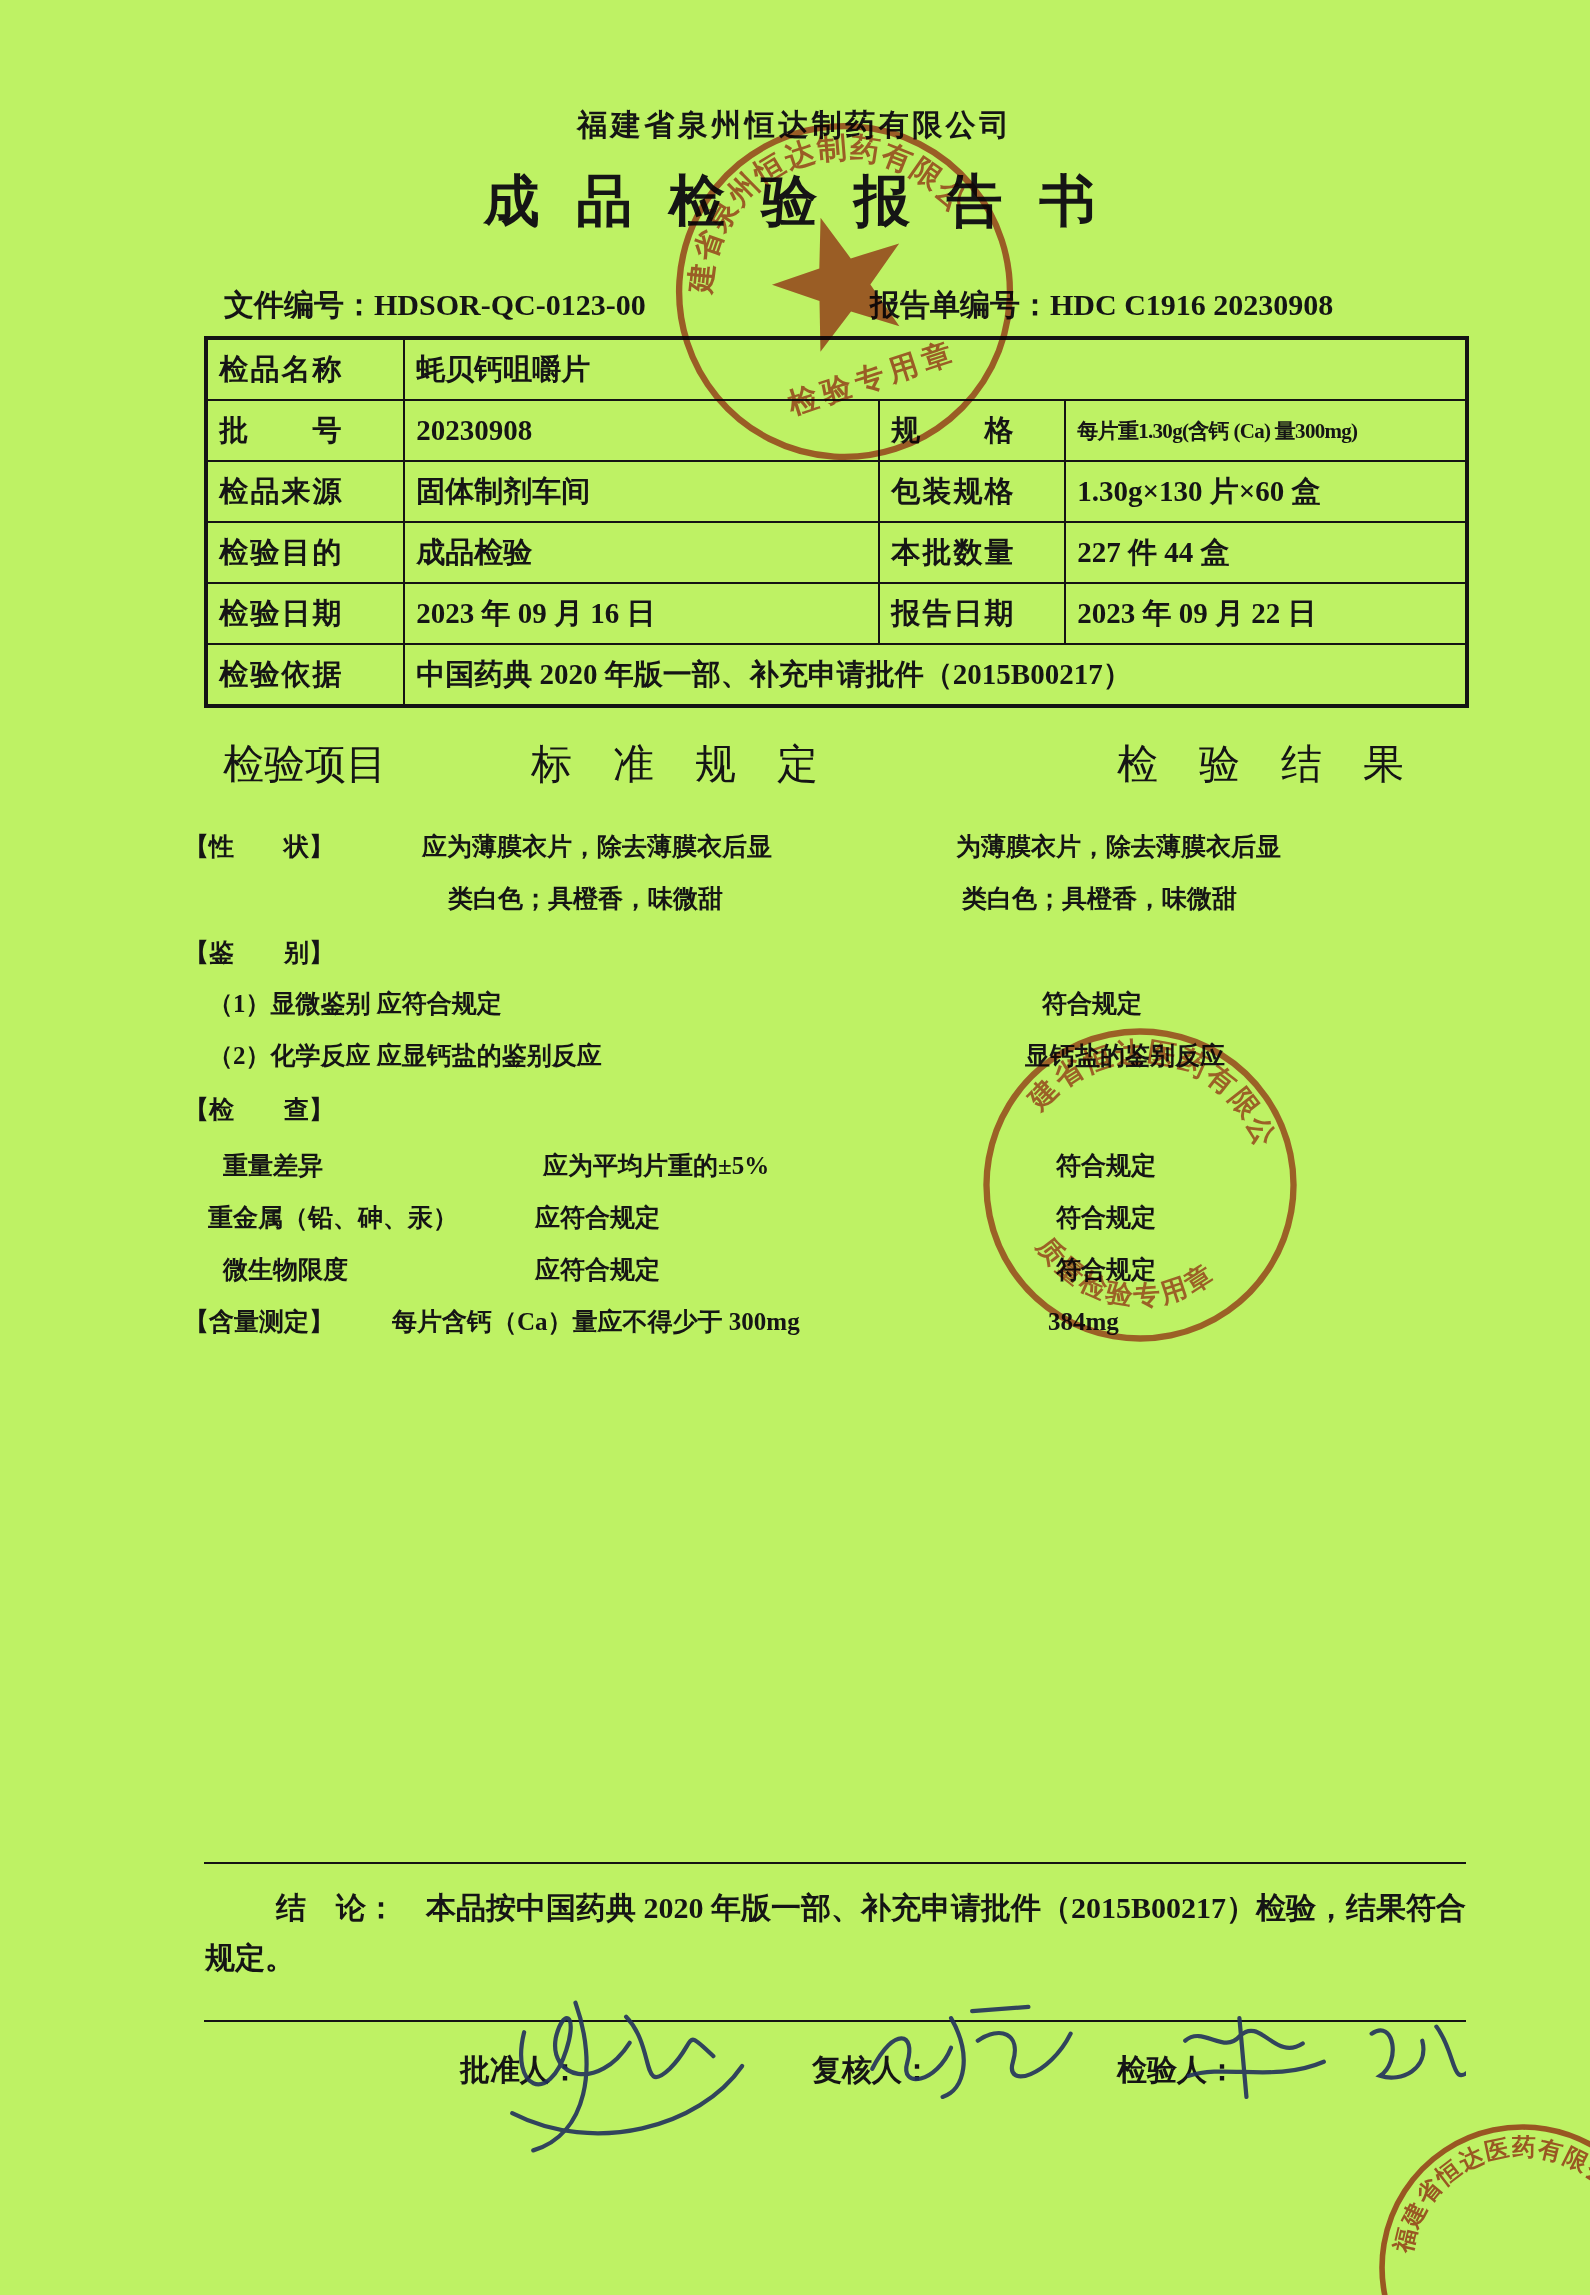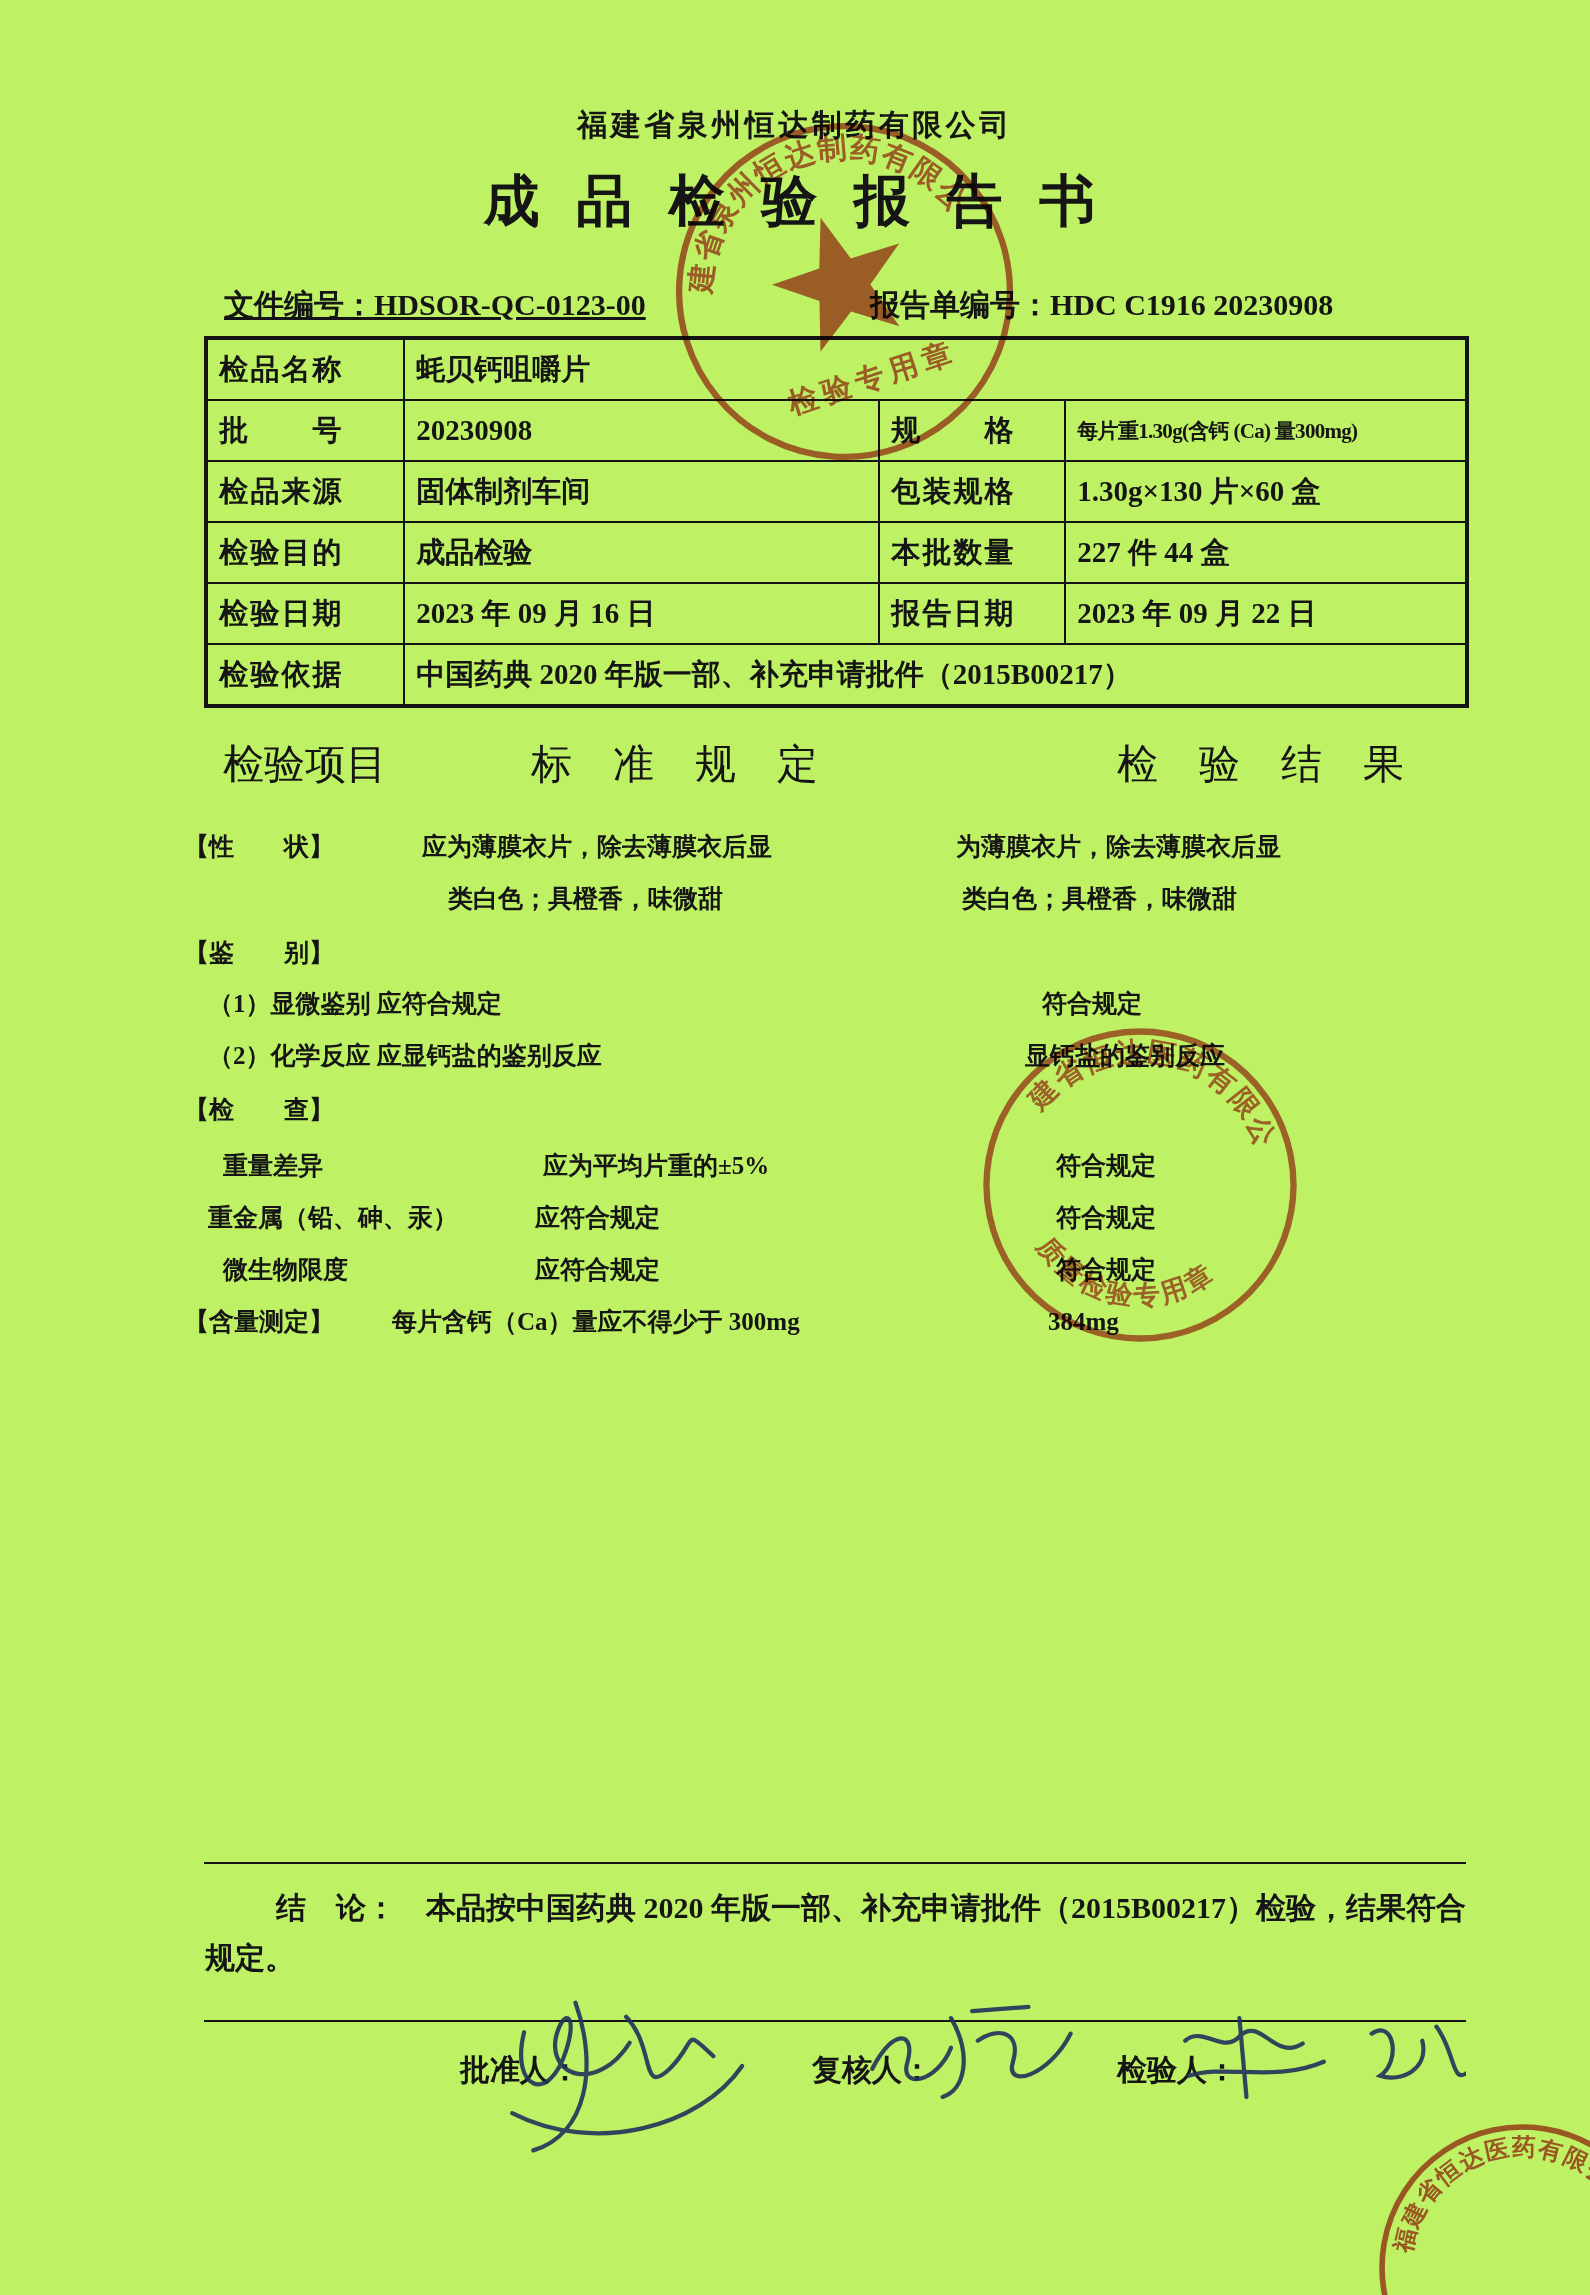--- a/index.html
+++ b/index.html
@@ -26,21 +26,21 @@
   .sig-svg { position:absolute; left:204px; top:1983px; }
 </style>
 </head>
 <body>
 
 <div class="page">
 
   <div class="abs company">福建省泉州恒达制药有限公司</div>
   <div class="abs title">成 品 检 验 报 告 书</div>
 
-  <div class="abs docline" style="left:224px;text-decoration:underline;">
+  <div class="abs docline" style="left:224px;">
     <span>文件编号：</span><span>HDSOR-QC-0123-00</span>
   </div>
   <div class="abs docline" style="left:870px;">
     <span>报告单编号：</span><span>HDC C1916 20230908</span>
   </div>
 
   <table class="info-table">
     <colgroup>
         <col style="width:198px">
         <col style="width:475px">

